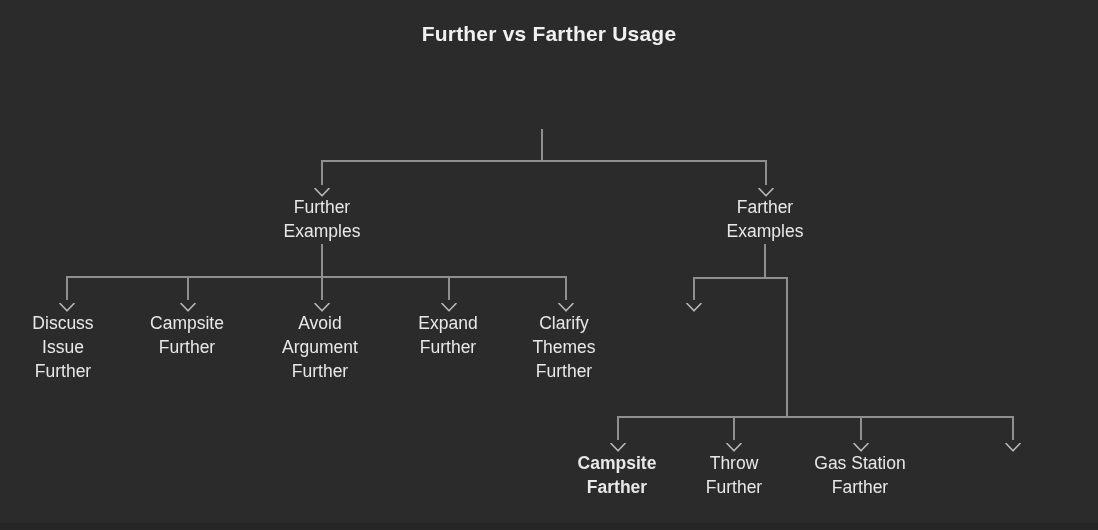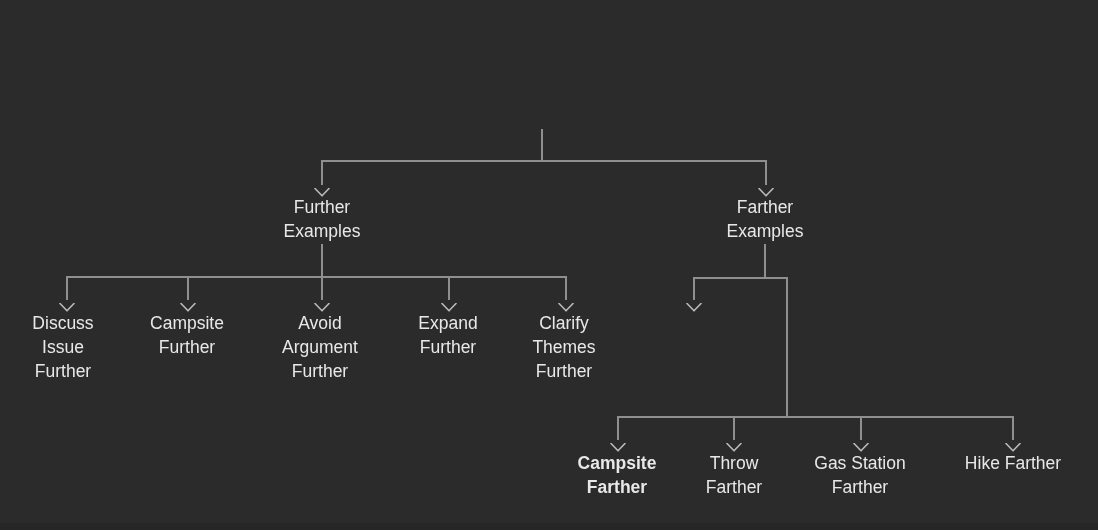--- a/index.html
+++ b/index.html
@@ -37,20 +37,21 @@
     position: absolute;
     left: 0; bottom: 0; width: 1098px; height: 7px;
     background: var(--strip, #262626);
   }
 </style>
 </head>
 <body>
 
 <div class="canvas">
 
+  <h1 class="title">Further vs Farther Usage</h1>
 
   <div class="node" style="left:242px; top:195px; width:160px;">Further
 Examples</div>
   <div class="node" style="left:685px; top:195px; width:160px;">Farther
 Examples</div>
 
   <div class="node" style="left:3px;   top:311px; width:120px;">Discuss
 Issue
 Further</div>
   <div class="node" style="left:127px; top:311px; width:120px;">Campsite
@@ -60,24 +61,23 @@
 Further</div>
   <div class="node" style="left:388px; top:311px; width:120px;">Expand
 Further</div>
   <div class="node" style="left:504px; top:311px; width:120px;">Clarify
 Themes
 Further</div>
 
   <div class="node" style="left:547px; top:451px; width:140px;font-weight:bold;">Campsite
 Farther</div>
   <div class="node" style="left:674px; top:451px; width:120px;">Throw
-Farther</div>
+Further</div>
   <div class="node" style="left:780px; top:451px; width:160px;">Gas Station
 Farther</div>
-  <div class="node" style="left:943px; top:451px; width:140px;">Hike Farther</div>
 
   <div class="edge v" style="left:541px; top:129px; height:32px;"></div>
   <div class="edge h" style="left:321px; top:160px; width:445px;"></div>
   <div class="edge v" style="left:321px; top:160px; height:25px;"></div>
   <div class="edge v" style="left:765px; top:160px; height:25px;"></div>
 
   <div class="edge v" style="left:321px; top:244px; height:33px;"></div>
   <div class="edge h" style="left:66px;  top:276px; width:501px;"></div>
   <div class="edge v" style="left:66px;  top:277px; height:23px;"></div>
   <div class="edge v" style="left:187px; top:277px; height:23px;"></div>

